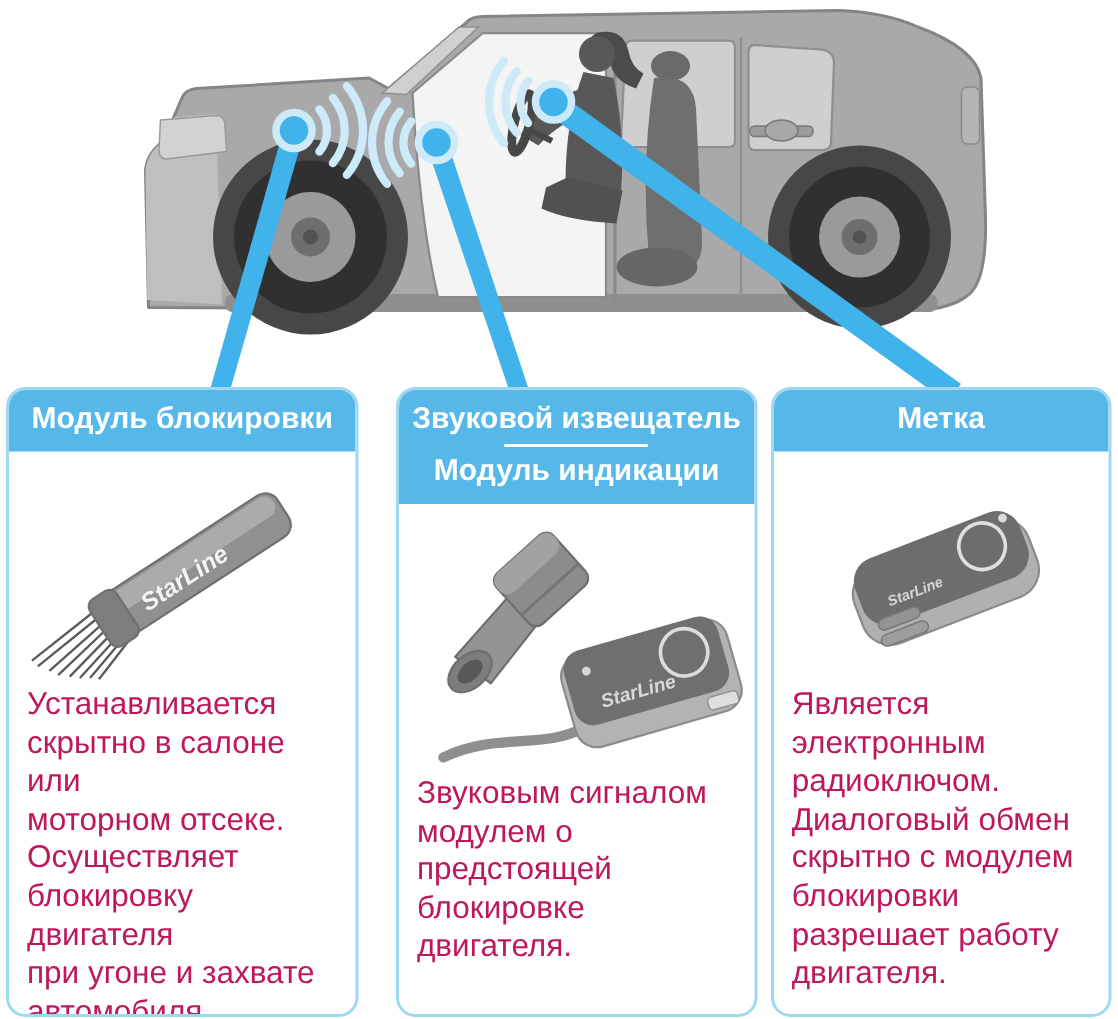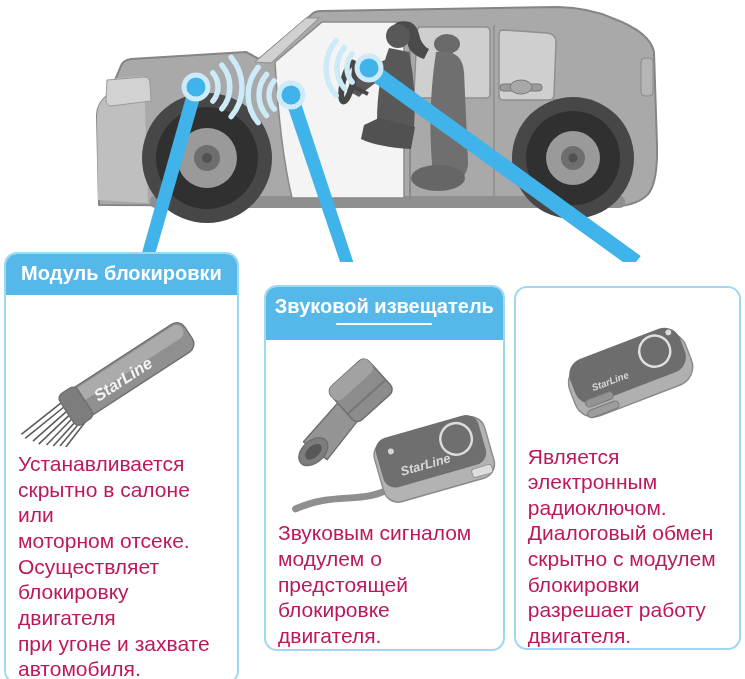--- a/index.html
+++ b/index.html
@@ -10,21 +10,21 @@
   }
   html,body{margin:0;padding:0;}
   body{
     width:745px;height:679px;position:relative;overflow:hidden;
     background:#ffffff;
     font-family:"Liberation Sans", sans-serif;
   }
   .car-stage{position:absolute;left:0;top:0;width:745px;height:262px;}
   .panels{
     position:absolute;left:4px;top:258px;width:737px;height:420px;
-    display:flex;gap:9px;align-items:center;
+    display:flex;gap:9px;
   }
   .panel{
     background:#ffffff;
     border:2px solid var(--panel_border);
     border-radius:13px;
     overflow:hidden;
     display:flex;flex-direction:column;
     box-sizing:border-box;
   }
   .panel-1{width:242px;}
@@ -186,20 +186,21 @@
 блокировку
 двигателя
 при угоне и захвате
 автомобиля.</div>
   </div>
 
   <div class="panel panel-2">
     <div class="panel-header">
       <div>Звуковой извещатель</div>
       <div class="header-sep"></div>
+      <div>Модуль индикации</div>
     </div>
     <div class="img-area h2">
       <svg width="240" height="176" viewBox="0 0 240 178">
 
         <g>
           <polygon points="38,102 84,50 106,64 62,120" fill="#949494" stroke="#6f6f6f" stroke-width="1.5" stroke-linejoin="round"></polygon>
           <ellipse cx="48" cy="112" rx="17" ry="11" fill="#7d7d7d" stroke="#6f6f6f" stroke-width="1.5" transform="rotate(-42 48 112)"></ellipse>
           <ellipse cx="48" cy="112" rx="10" ry="6" fill="#585858" transform="rotate(-42 48 112)"></ellipse>
           <g transform="rotate(-42 98 52)">
             <rect x="72" y="26" width="52" height="46" rx="7" fill="#8c8c8c" stroke="#6f6f6f" stroke-width="1.5"></rect>
@@ -221,20 +222,21 @@
       </svg>
     </div>
     <div class="panel-body">Звуковым сигналом
 модулем о
 предстоящей
 блокировке
 двигателя.</div>
   </div>
 
   <div class="panel panel-3">
+    <div class="panel-header">Метка</div>
     <div class="img-area h1">
       <svg width="230" height="150" viewBox="0 0 230 150">
         <g transform="rotate(-21 115 80)">
           <rect x="52" y="58" width="128" height="56" rx="20" fill="#b0b0b0" stroke="#8a8a8a" stroke-width="1.5"></rect>
           <rect x="56" y="52" width="121" height="48" rx="17" fill="#6d6d6d"></rect>
           <circle cx="148" cy="72" r="16" fill="none" stroke="#e0e0e0" stroke-width="2.5"></circle>
           <circle cx="168" cy="59" r="3" fill="#dadada"></circle>
           <text class="brand-text" x="74" y="88" font-size="10" fill="#d6d6d6">StarLine</text>
           <rect x="62" y="94" width="30" height="8" rx="4" fill="#939393" stroke="#777777" stroke-width="1"></rect>
           <rect x="60" y="105" width="34" height="8" rx="4" fill="#9d9d9d" stroke="#777777" stroke-width="1"></rect>

